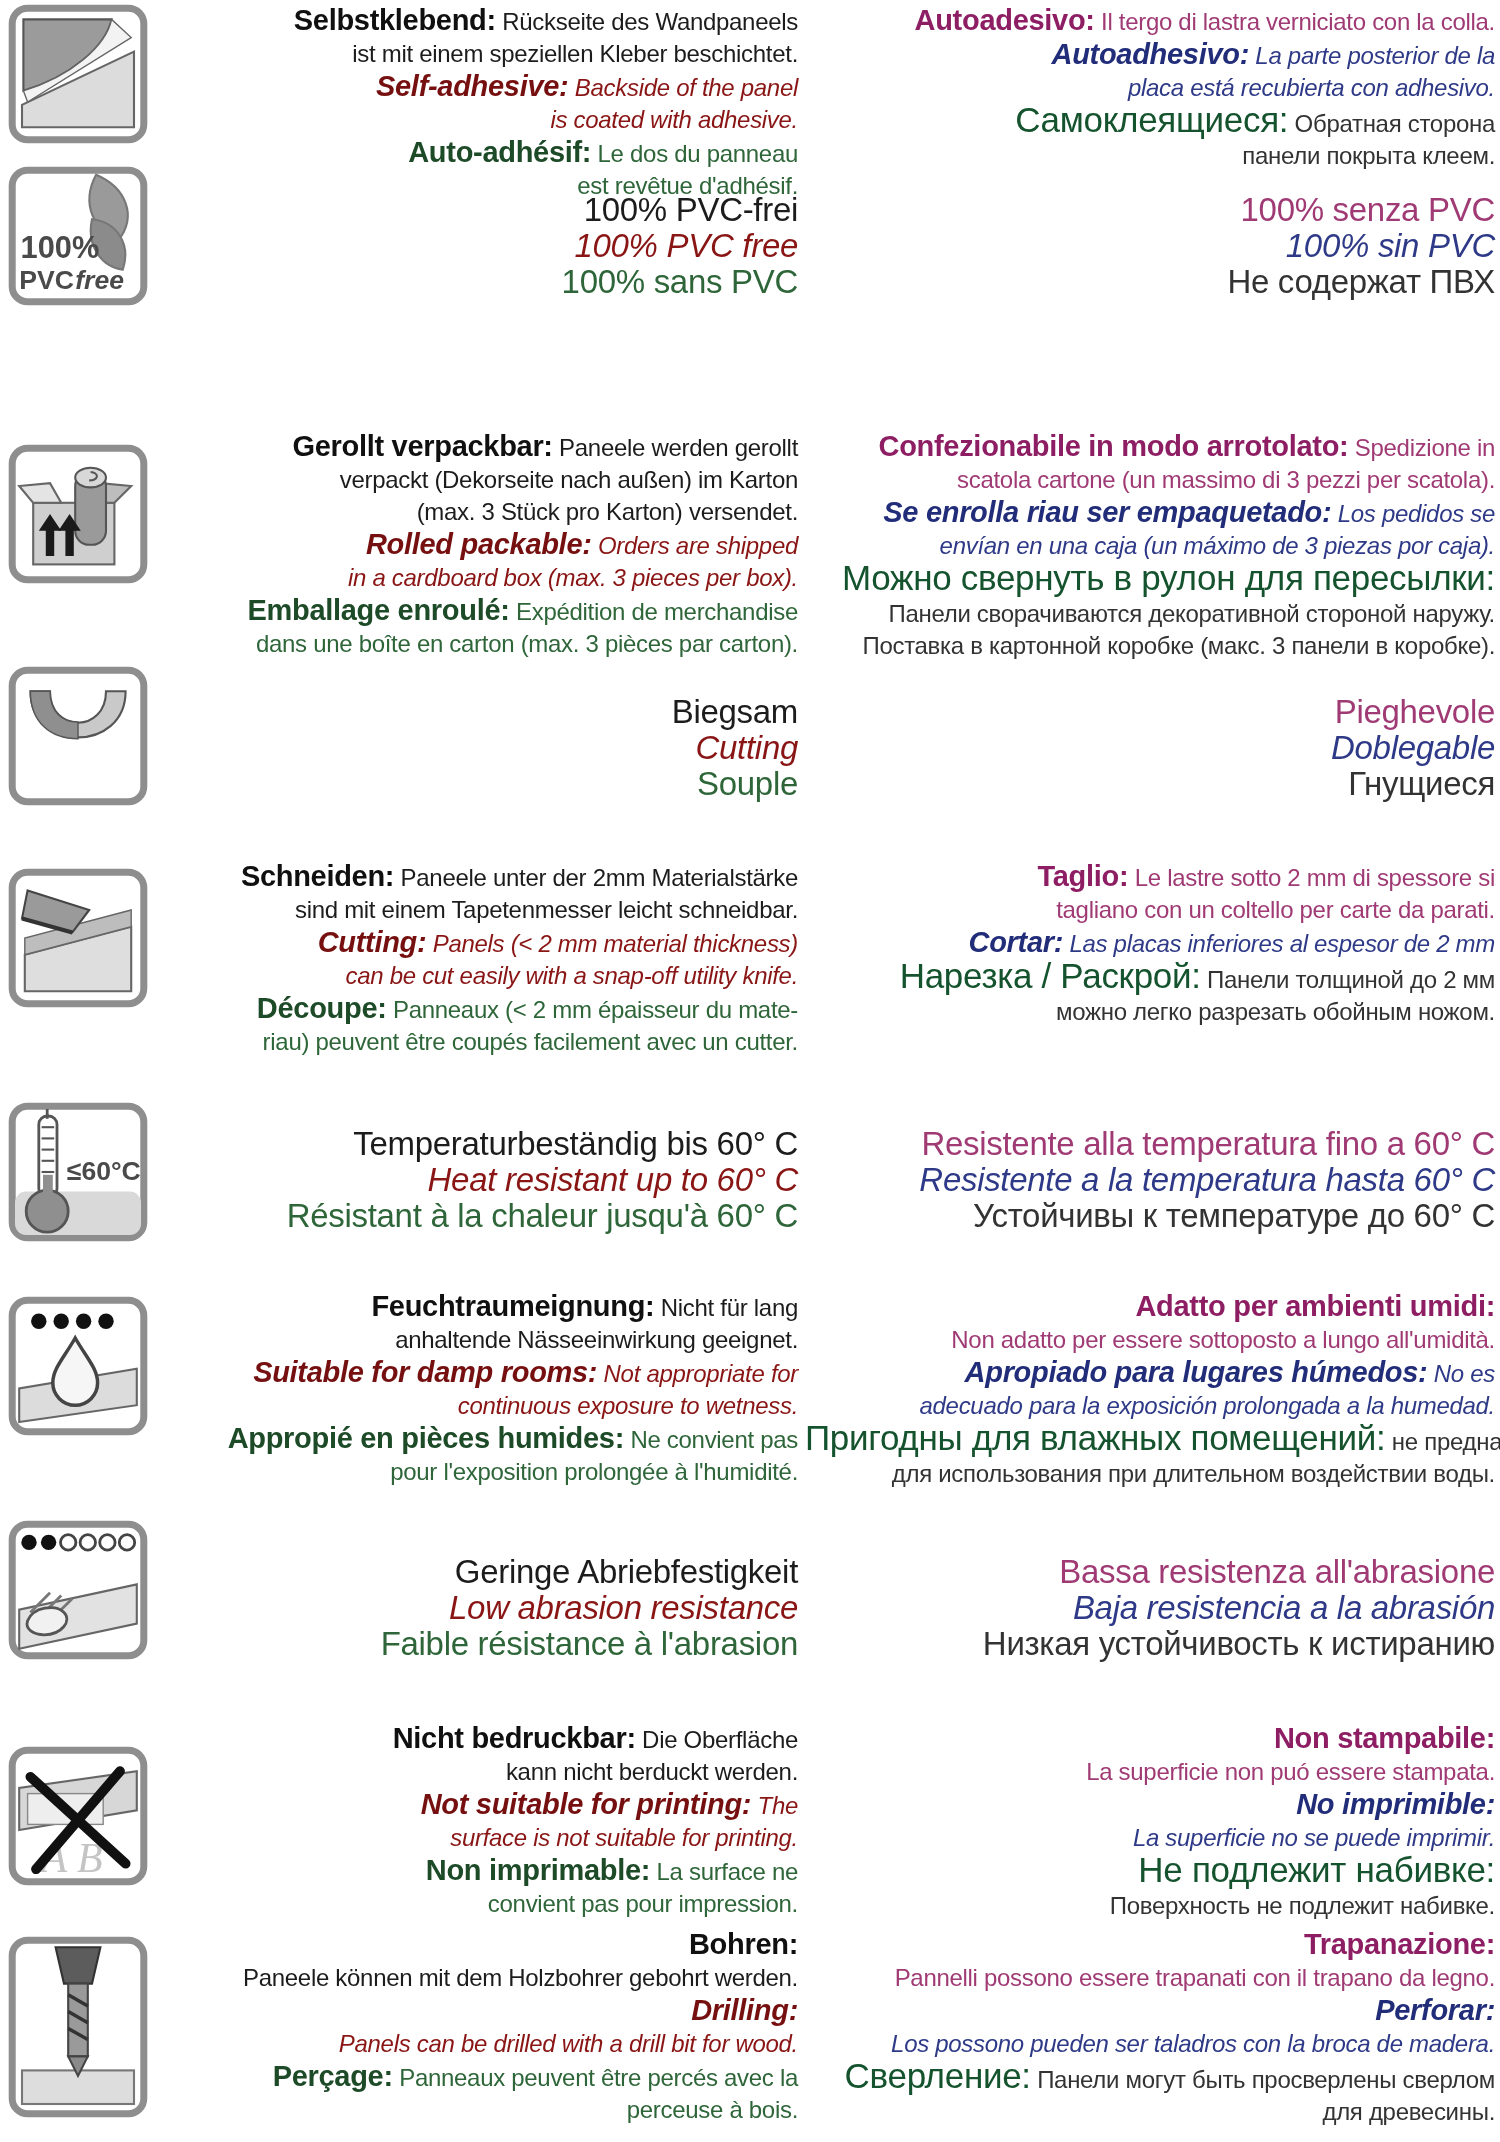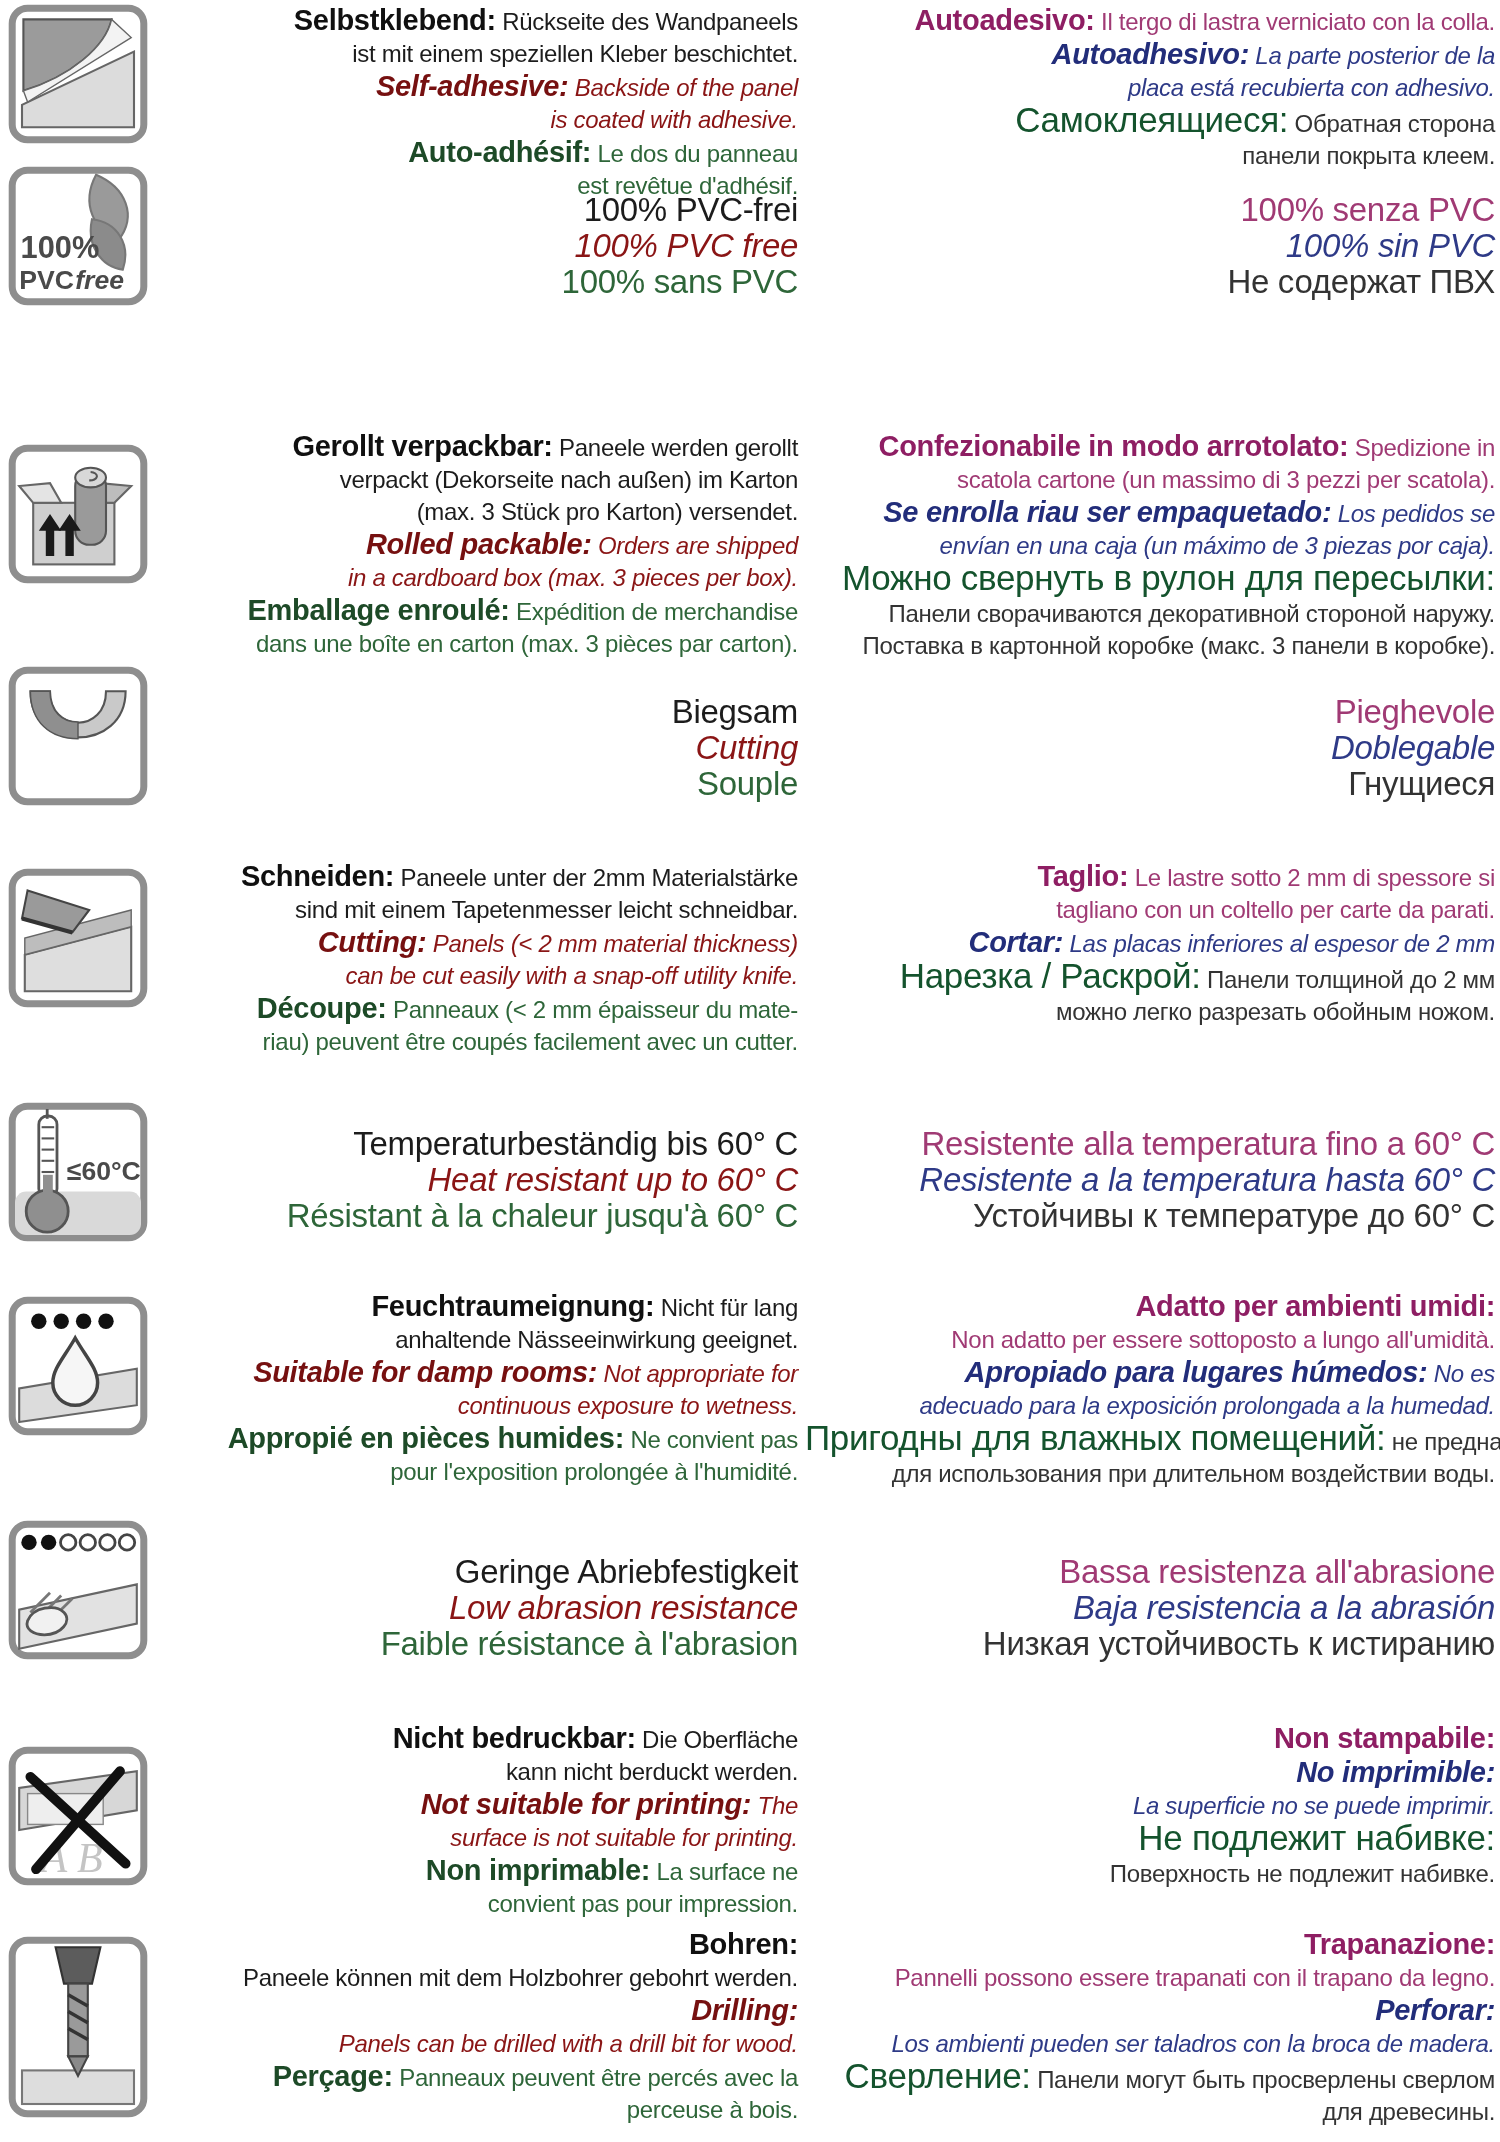--- a/index.html
+++ b/index.html
@@ -259,20 +259,21 @@
   <div class="col left">
       <div class="line de"><span class="lead">Nicht bedruckbar:</span><span class="rest"> Die Oberfläche</span></div>
       <div class="line de"><span class="rest">kann nicht berduckt werden.</span></div>
       <div class="line en"><span class="lead">Not suitable for printing:</span><span class="rest"> The</span></div>
       <div class="line en"><span class="rest">surface is not suitable for printing.</span></div>
       <div class="line fr"><span class="lead">Non imprimable:</span><span class="rest"> La surface ne</span></div>
       <div class="line fr"><span class="rest">convient pas pour impression.</span></div>
     </div>
   <div class="col right">
       <div class="line it"><span class="lead">Non stampabile:</span></div>
+      <div class="line it"><span class="rest">La superficie non puó essere stampata.</span></div>
       <div class="line es"><span class="lead">No imprimible:</span></div>
       <div class="line es"><span class="rest">La superficie no se puede imprimir.</span></div>
       <div class="line ru"><span class="lead">Не подлежит набивке:</span></div>
       <div class="line ru"><span class="rest">Поверхность не подлежит набивке.</span></div>
     </div>
 </div>
 
 <div class="row" style="top:1928px">
   <div class="icon-box" style="top:8px">
     <svg viewBox="0 0 100 130">
@@ -291,17 +292,17 @@
       <div class="line de"><span class="rest">Paneele können mit dem Holzbohrer gebohrt werden.</span></div>
       <div class="line en"><span class="lead">Drilling:</span></div>
       <div class="line en"><span class="rest">Panels can be drilled with a drill bit for wood.</span></div>
       <div class="line fr"><span class="lead">Perçage:</span><span class="rest"> Panneaux peuvent être percés avec la</span></div>
       <div class="line fr"><span class="rest">perceuse à bois.</span></div>
     </div>
   <div class="col right">
       <div class="line it"><span class="lead">Trapanazione:</span></div>
       <div class="line it"><span class="rest">Pannelli possono essere trapanati con il trapano da legno.</span></div>
       <div class="line es"><span class="lead">Perforar:</span></div>
-      <div class="line es"><span class="rest">Los ambienti pueden ser taladros con la broca de madera.</span></div>
+      <div class="line es"><span class="rest">Los possono pueden ser taladros con la broca de madera.</span></div>
       <div class="line ru"><span class="lead">Сверление:</span><span class="rest"> Панели могут быть просверлены сверлом</span></div>
       <div class="line ru"><span class="rest">для древесины.</span></div>
     </div>
 </div>
 
 </body></html>

